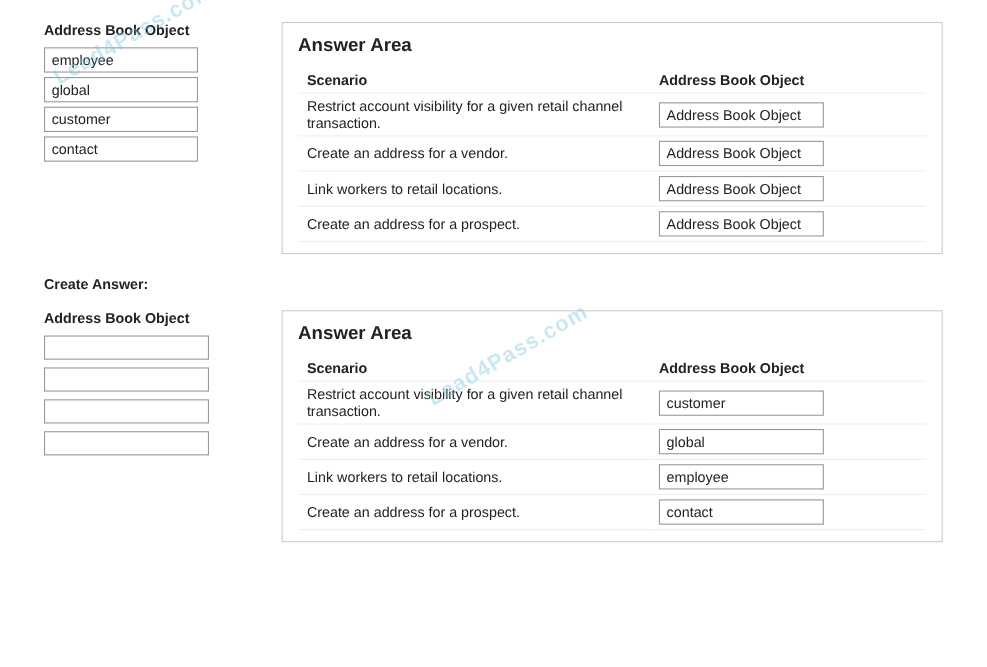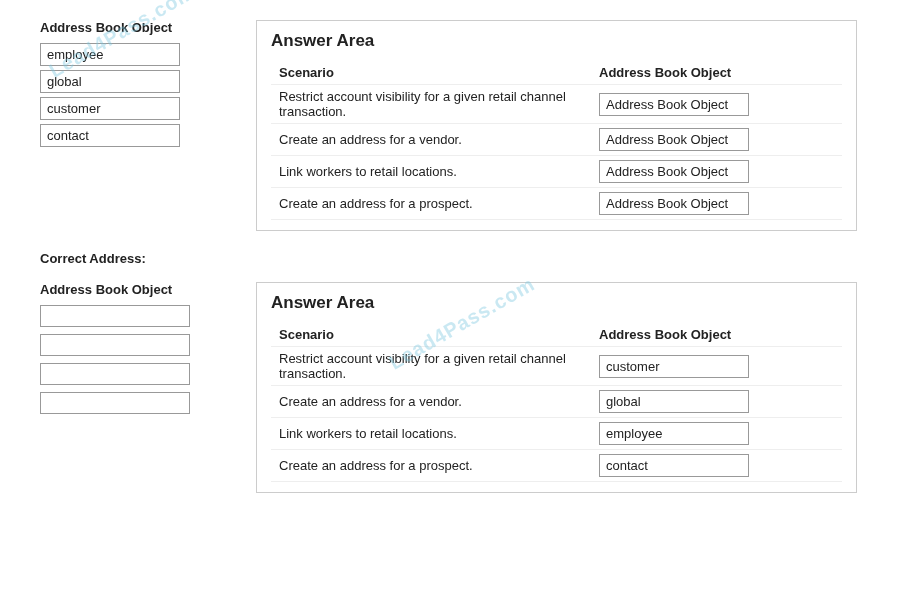--- a/index.html
+++ b/index.html
@@ -162,21 +162,21 @@
           <tr>
             <td>Create an address for a prospect.</td>
             <td><span class="answer-box">Address Book Object</span></td>
           </tr>
         </tbody>
       </table>
     </div>
   </div>
 </div>
 
-<div class="correct-answer-label">Correct Address:</div>
+<div class="correct-answer-label">Create Answer:</div>
 
 <div class="section-wrapper">
   <div class="wm wm2">Lead4Pass.com</div>
 
   <div class="section">
 
     <div class="left-panel">
       <h3>Address Book Object</h3>
       <div class="drag-item answer-box empty"></div>
       <div class="drag-item answer-box empty"></div>

